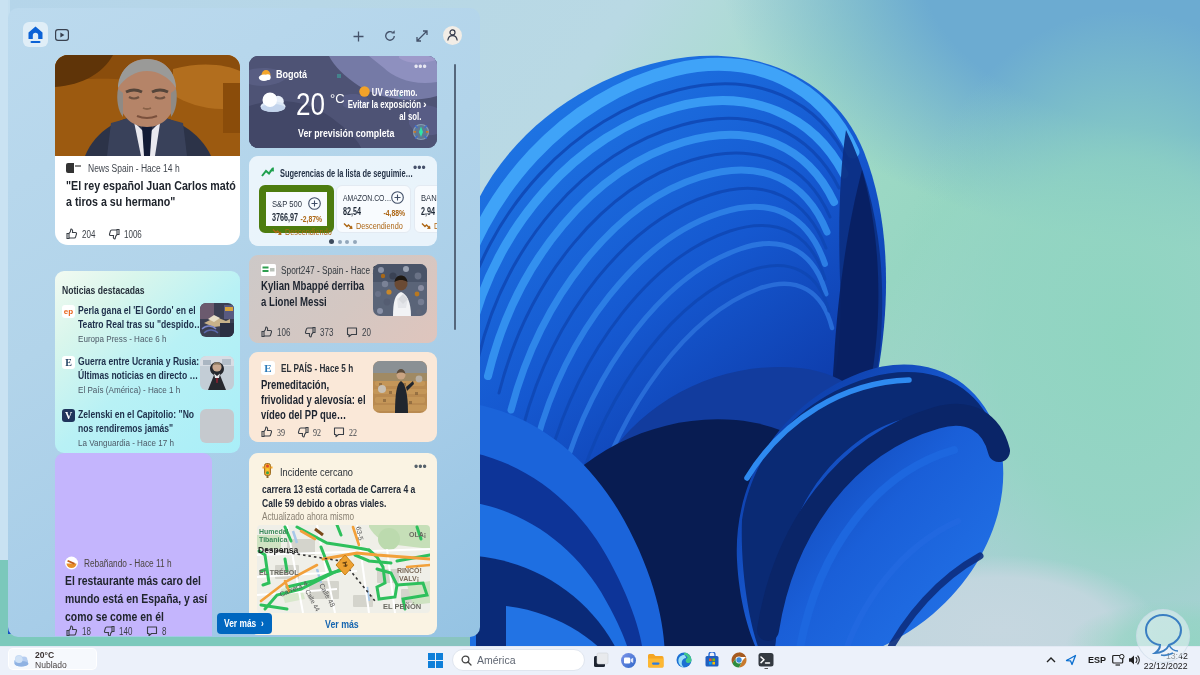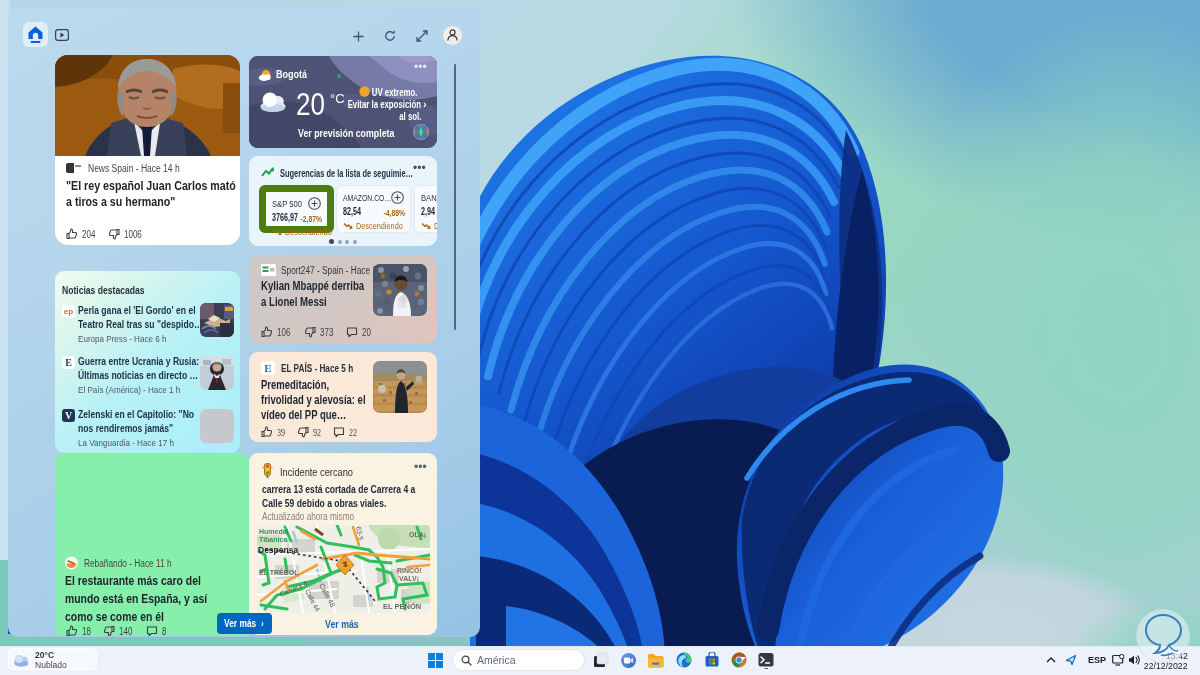--- a/index.html
+++ b/index.html
@@ -319,21 +319,21 @@
       <path d="M14,17.5 L17,20 L20,17.5 L19,22 L15,22 Z" fill="#e8e8ea"></path>
     </svg>
 
     <div style="position:absolute;left:7px;top:138px;width:13px;height:13px;border-radius:3px;background:#20355c;text-align:center;font-size:10px;font-weight:bold;color:#fff;line-height:13px;font-family:'Liberation Serif',serif;">V</div>
     <div class="t hl" style="left:23px;top:137px;font-size:11px;transform:scaleX(0.78);color:#1d2e4a;">Zelenski en el Capitolio: "No</div>
     <div class="t hl" style="left:23px;top:151px;font-size:11px;transform:scaleX(0.78);color:#1d2e4a;">nos rendiremos jamás"</div>
     <div class="t" style="left:23px;top:166px;font-size:9.5px;color:#4c5866;transform:scaleX(0.85);">La Vanguardia - Hace 17 h</div>
     <div style="position:absolute;left:145px;top:138px;width:34px;height:34px;border-radius:6px;background:#c5c9ce;"></div>
   </div>
 
-  <div class="abs" style="left:55px;top:453px;width:194px;height:183px;border-radius:9px 9px 0 0;background:#86efac;overflow:hidden;">
+  <div class="abs" style="left:55px;top:453px;width:157px;height:183px;border-radius:9px 9px 0 0;background:#c4b5fd;overflow:hidden;">
     <svg style="position:absolute;left:9px;top:103px;" width="15" height="14" viewBox="0 0 15 14">
       <circle cx="7.5" cy="7" r="6.5" fill="#fff"></circle>
       <path d="M2.5,7.5 A5,4.5 0 0 0 12.5,7.5 Z" fill="#e8902a"></path>
       <path d="M4,4 L11,7 L10,8.5 L3.2,5.4 Z" fill="#c05a18"></path>
     </svg>
     <div class="t" style="left:29px;top:105px;font-size:10px;color:#4a4540;transform:scaleX(0.83);">Rebañando - Hace 11 h</div>
     <div class="t hl" style="left:10px;top:120px;font-size:13px;transform:scaleX(0.8);">El restaurante más caro del</div>
     <div class="t hl" style="left:10px;top:138px;font-size:13px;transform:scaleX(0.8);">mundo está en España, y así</div>
     <div class="t hl" style="left:10px;top:156px;font-size:13px;transform:scaleX(0.8);">como se come en él</div>
     <div class="react" style="left:11px;top:172px;">

